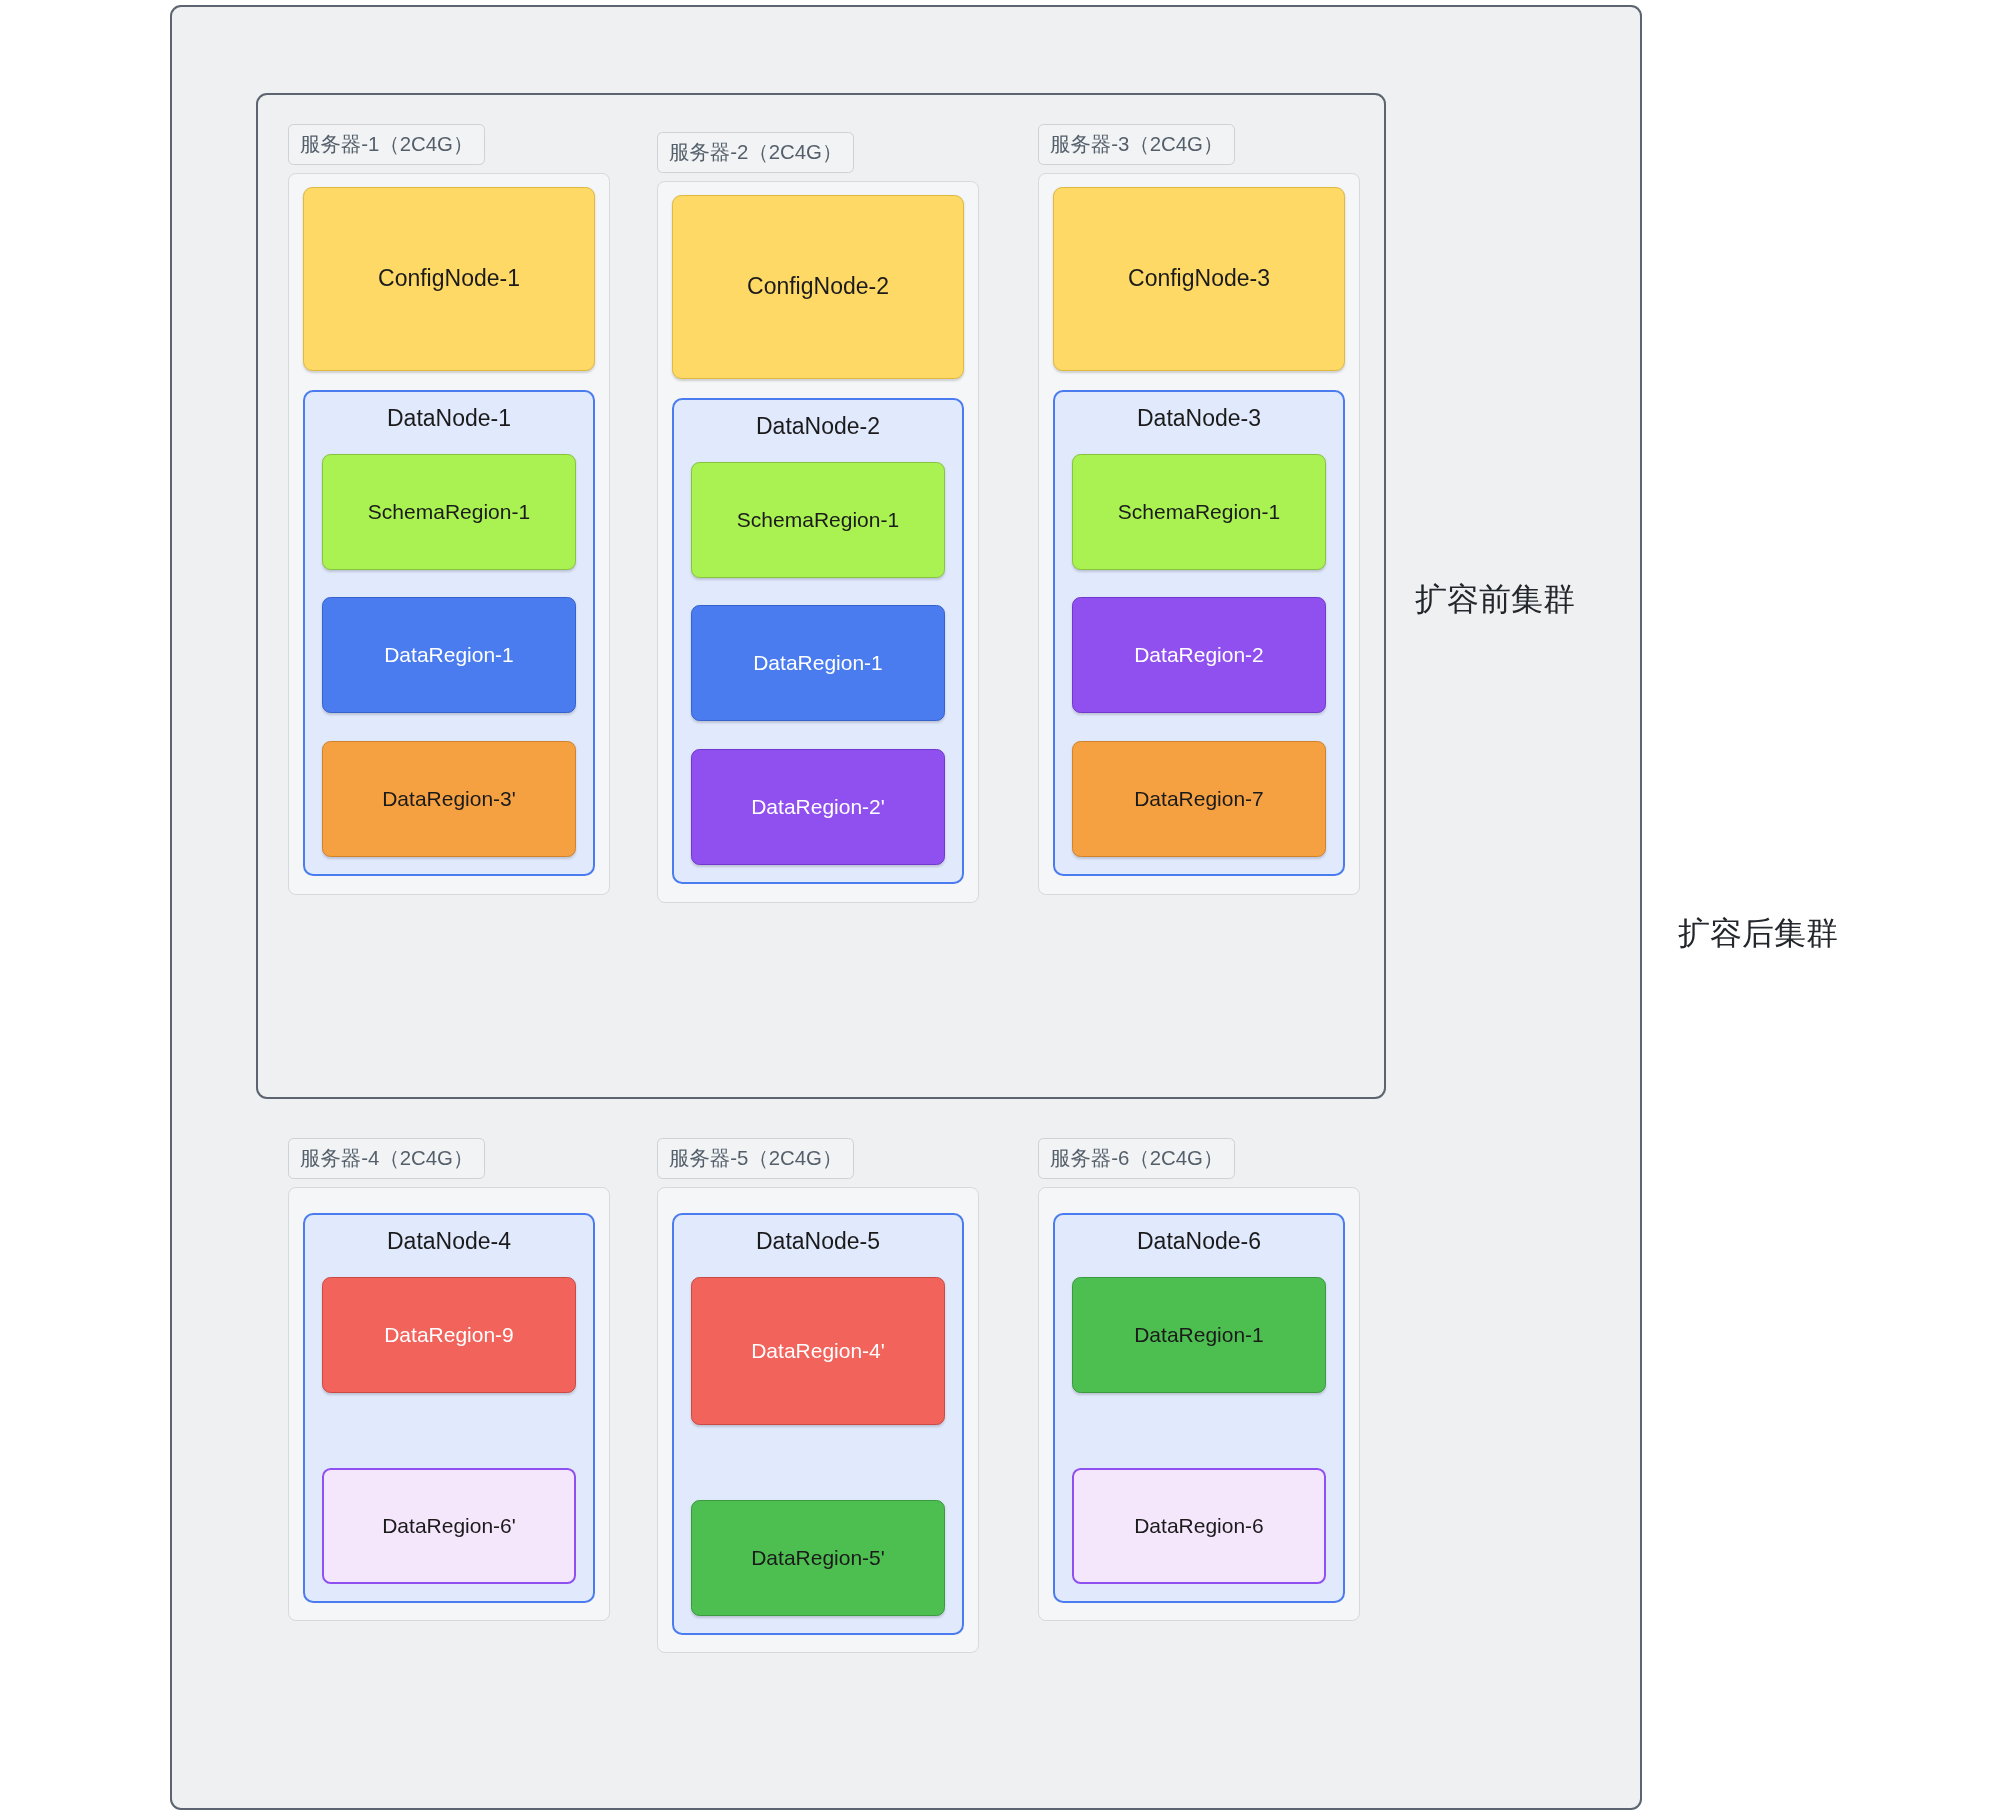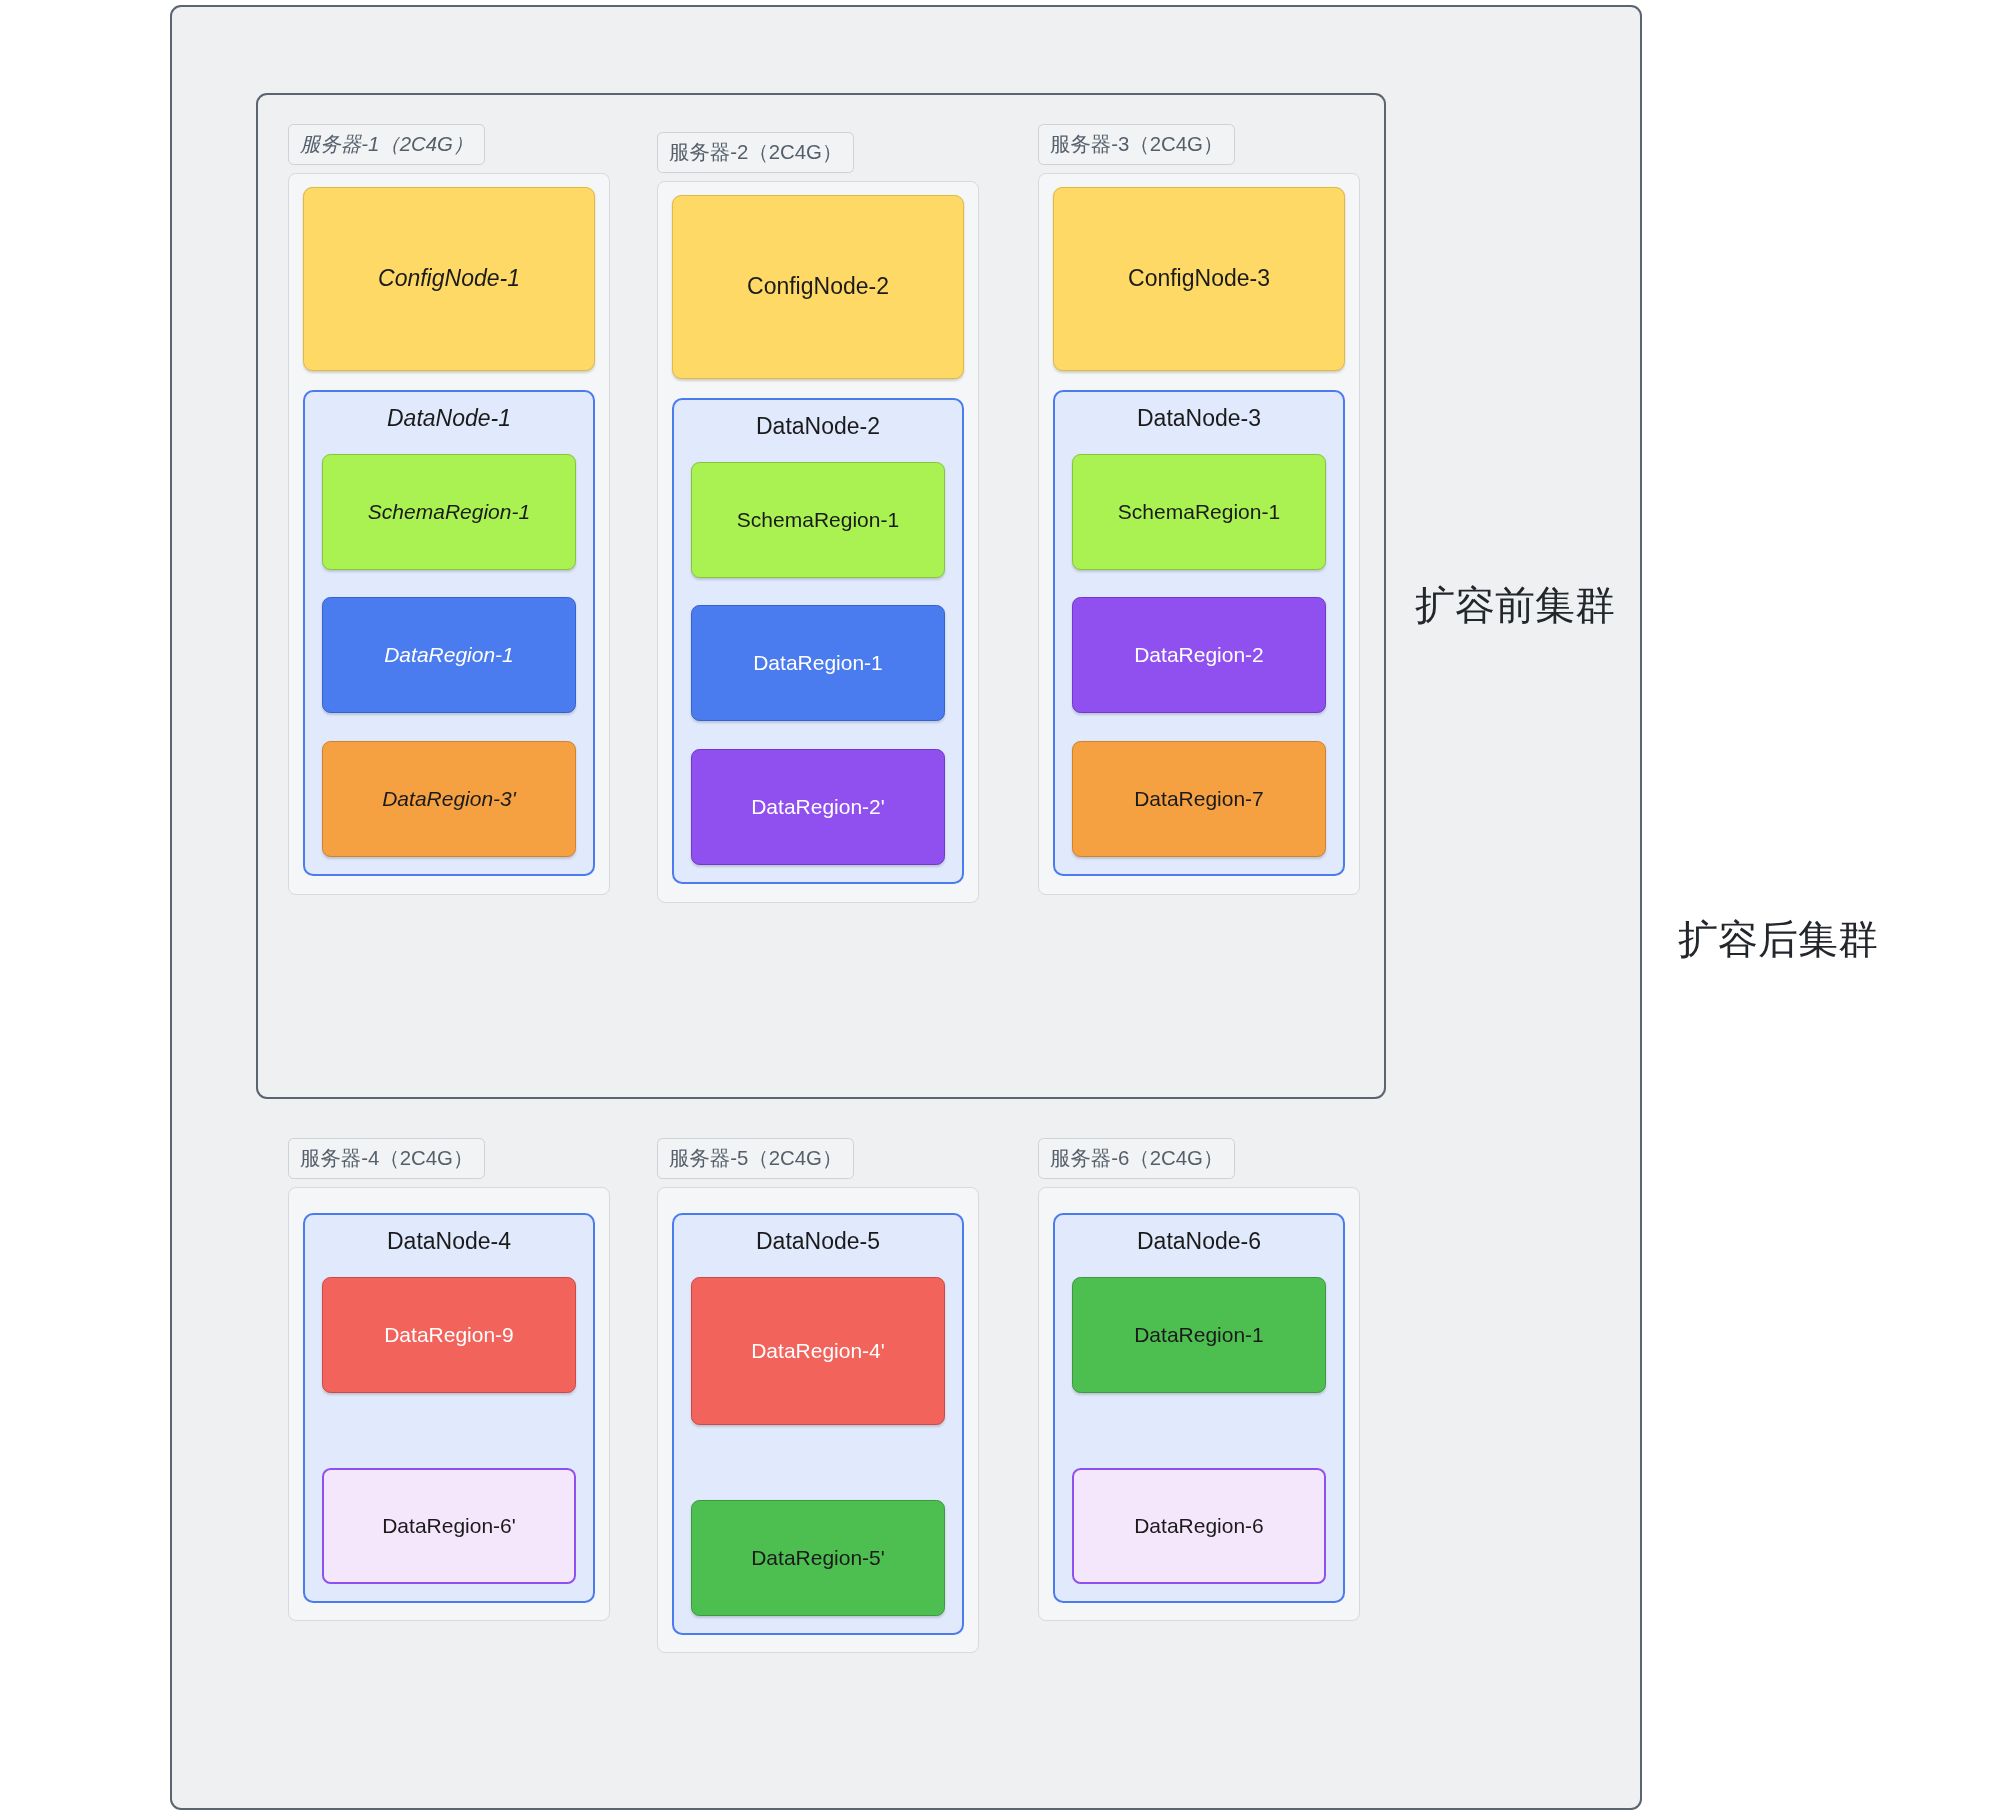--- a/index.html
+++ b/index.html
@@ -94,34 +94,34 @@
   .c-orange {background:#f6a141;border:1.6px solid #d1832c;color:#1b1b1b;}
   .c-purple {background:#9050f0;border:1.6px solid #7238cd;color:#ffffff;}
   .c-red    {background:#f2635c;border:1.6px solid #cc4a45;color:#ffffff;}
   .c-dgreen {background:#4cbf50;border:1.6px solid #3b9a3f;color:#1b1b1b;}
   .c-lav    {background:#f4e6fb;border:2.4px solid #9050f0;color:#1b1b1b;box-shadow:none;}
 
   
   .annotation{
     position:absolute;
     color:#23272c;
-    font-size:40px;
+    font-size:32px;
     white-space:nowrap;
   }
   #anno-before{left:1415px;top:578px;}
   #anno-after {left:1678px;top:912px;}
 </style>
 </head>
 <body>
 
 <div id="outer-frame"></div>
 <div id="inner-frame"></div>
 
 <div id="servers-layer">
-    <div class="server-group" style="left: 288px; top: 124px; font-style: italic;">
+    <div class="server-group" style="left: 288px; top: 124px;">
       <div><span class="server-tag">服务器-1（2C4G）</span></div>
       <div class="server-body">
         <div class="confignode">ConfigNode-1</div>
         <div class="datanode">
           <div class="datanode-title">DataNode-1</div>
           <div class="region c-green">SchemaRegion-1</div>
           <div class="region c-blue">DataRegion-1</div>
           <div class="region c-orange">DataRegion-3'</div>
         </div>
       </div>

